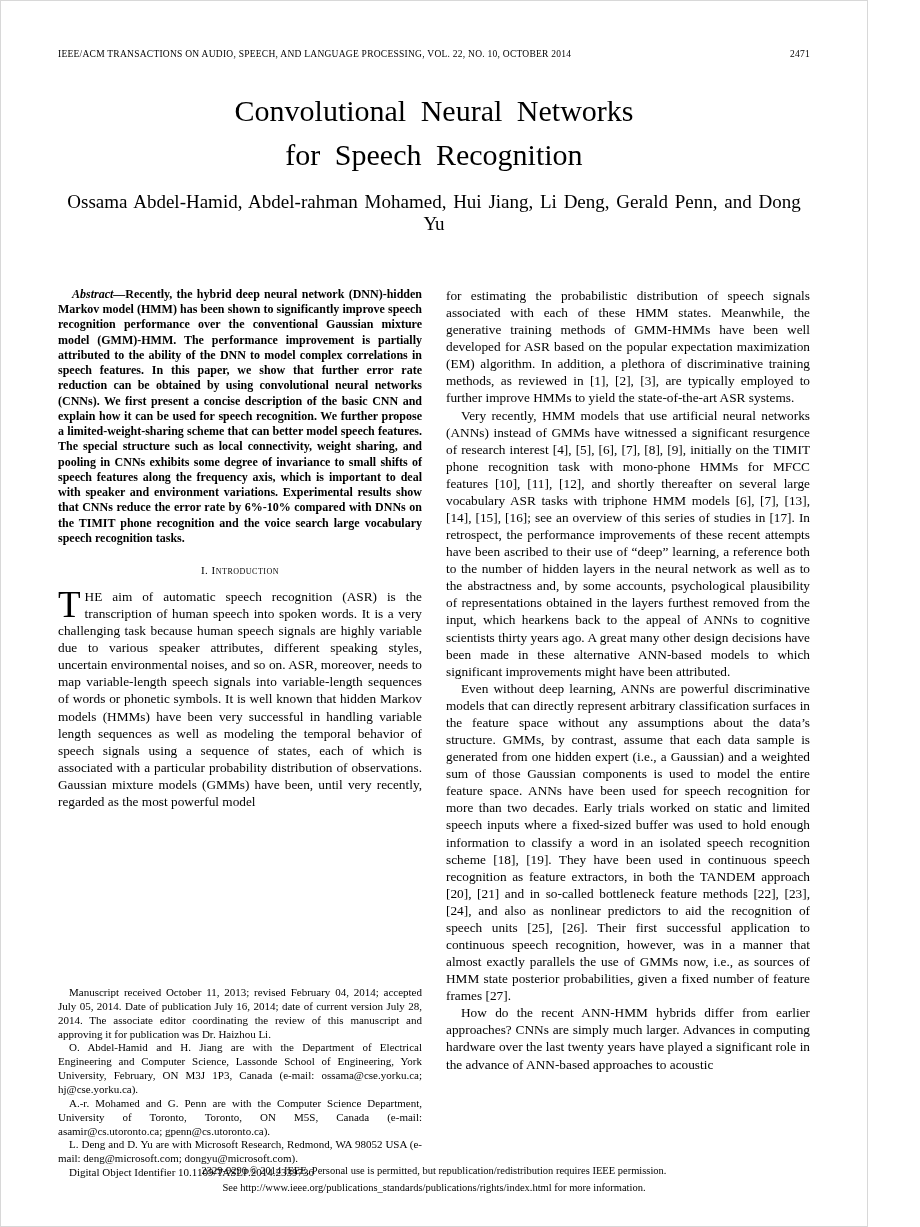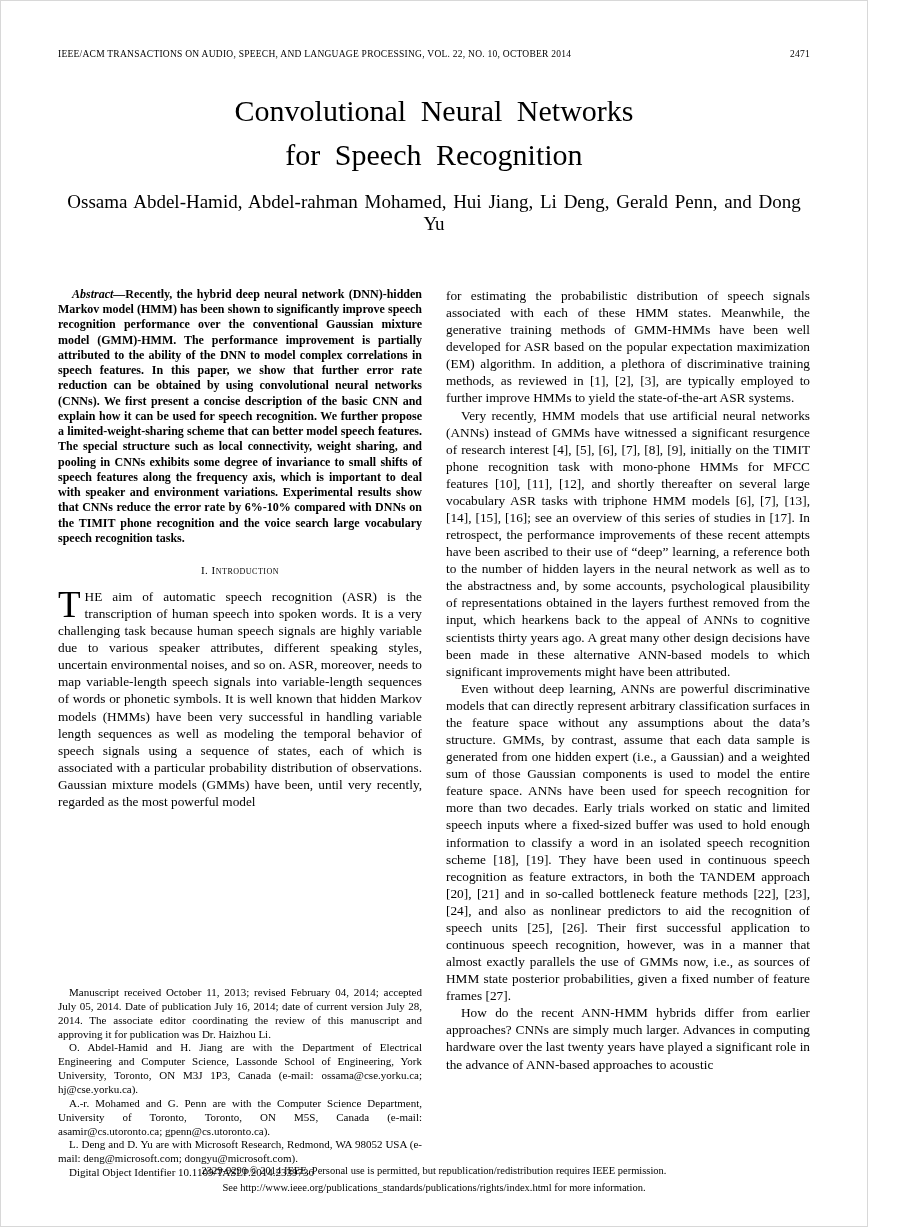--- a/index.html
+++ b/index.html
@@ -125,21 +125,21 @@
 
       <p class="abstract"><span class="fm-label">Abstract—</span><span>Recently, the hybrid deep neural network (DNN)-hidden Markov model (HMM) has been shown to significantly improve speech recognition performance over the conventional Gaussian mixture model (GMM)-HMM. The performance improvement is partially attributed to the ability of the DNN to model complex correlations in speech features. In this paper, we show that further error rate reduction can be obtained by using convolutional neural networks (CNNs). We first present a concise description of the basic CNN and explain how it can be used for speech recognition. We further propose a limited-weight-sharing scheme that can better model speech features. The special structure such as local connectivity, weight sharing, and pooling in CNNs exhibits some degree of invariance to small shifts of speech features along the frequency axis, which is important to deal with speaker and environment variations. Experimental results show that CNNs reduce the error rate by 6%-10% compared with DNNs on the TIMIT phone recognition and the voice search large vocabulary speech recognition tasks.</span></p>
 
 
       <h2 class="section-heading">I. Introduction</h2>
 
       <p class="body-text"><span class="dropcap">T</span><span>HE aim of automatic speech recognition (ASR) is the transcription of human speech into spoken words. It is a very challenging task because human speech signals are highly variable due to various speaker attributes, different speaking styles, uncertain environmental noises, and so on. ASR, moreover, needs to map variable-length speech signals into variable-length sequences of words or phonetic symbols. It is well known that hidden Markov models (HMMs) have been very successful in handling variable length sequences as well as modeling the temporal behavior of speech signals using a sequence of states, each of which is associated with a particular probability distribution of observations. Gaussian mixture models (GMMs) have been, until very recently, regarded as the most powerful model</span></p>
 
       <div class="footnotes">
         <p>Manuscript received October 11, 2013; revised February 04, 2014; accepted July 05, 2014. Date of publication July 16, 2014; date of current version July 28, 2014. The associate editor coordinating the review of this manuscript and approving it for publication was Dr. Haizhou Li.</p>
-        <p>O. Abdel-Hamid and H. Jiang are with the Department of Electrical Engineering and Computer Science, Lassonde School of Engineering, York University, Toronto, ON M3J 1P3, Canada (e-mail: ossama@cse.yorku.ca; hj@cse.yorku.ca).</p>
+        <p>O. Abdel-Hamid and H. Jiang are with the Department of Electrical Engineering and Computer Science, Lassonde School of Engineering, York University, February, ON M3J 1P3, Canada (e-mail: ossama@cse.yorku.ca; hj@cse.yorku.ca).</p>
         <p>A.-r. Mohamed and G. Penn are with the Computer Science Department, University of Toronto, Toronto, ON M5S, Canada (e-mail: asamir@cs.utoronto.ca; gpenn@cs.utoronto.ca).</p>
         <p>L. Deng and D. Yu are with Microsoft Research, Redmond, WA 98052 USA (e-mail: deng@microsoft.com; dongyu@microsoft.com).</p>
         <p>Digital Object Identifier 10.1109/TASLP.2014.2339736</p>
       </div>
 
     </div>
 
     <div class="col col-right">
       <p class="body-text">for estimating the probabilistic distribution of speech signals associated with each of these HMM states. Meanwhile, the generative training methods of GMM-HMMs have been well developed for ASR based on the popular expectation maximization (EM) algorithm. In addition, a plethora of discriminative training methods, as reviewed in [1], [2], [3], are typically employed to further improve HMMs to yield the state-of-the-art ASR systems.</p>
       <p class="body-text indent">Very recently, HMM models that use artificial neural networks (ANNs) instead of GMMs have witnessed a significant resurgence of research interest [4], [5], [6], [7], [8], [9], initially on the TIMIT phone recognition task with mono-phone HMMs for MFCC features [10], [11], [12], and shortly thereafter on several large vocabulary ASR tasks with triphone HMM models [6], [7], [13], [14], [15], [16]; see an overview of this series of studies in [17]. In retrospect, the performance improvements of these recent attempts have been ascribed to their use of “deep” learning, a reference both to the number of hidden layers in the neural network as well as to the abstractness and, by some accounts, psychological plausibility of representations obtained in the layers furthest removed from the input, which hearkens back to the appeal of ANNs to cognitive scientists thirty years ago. A great many other design decisions have been made in these alternative ANN-based models to which significant improvements might have been attributed.</p>

